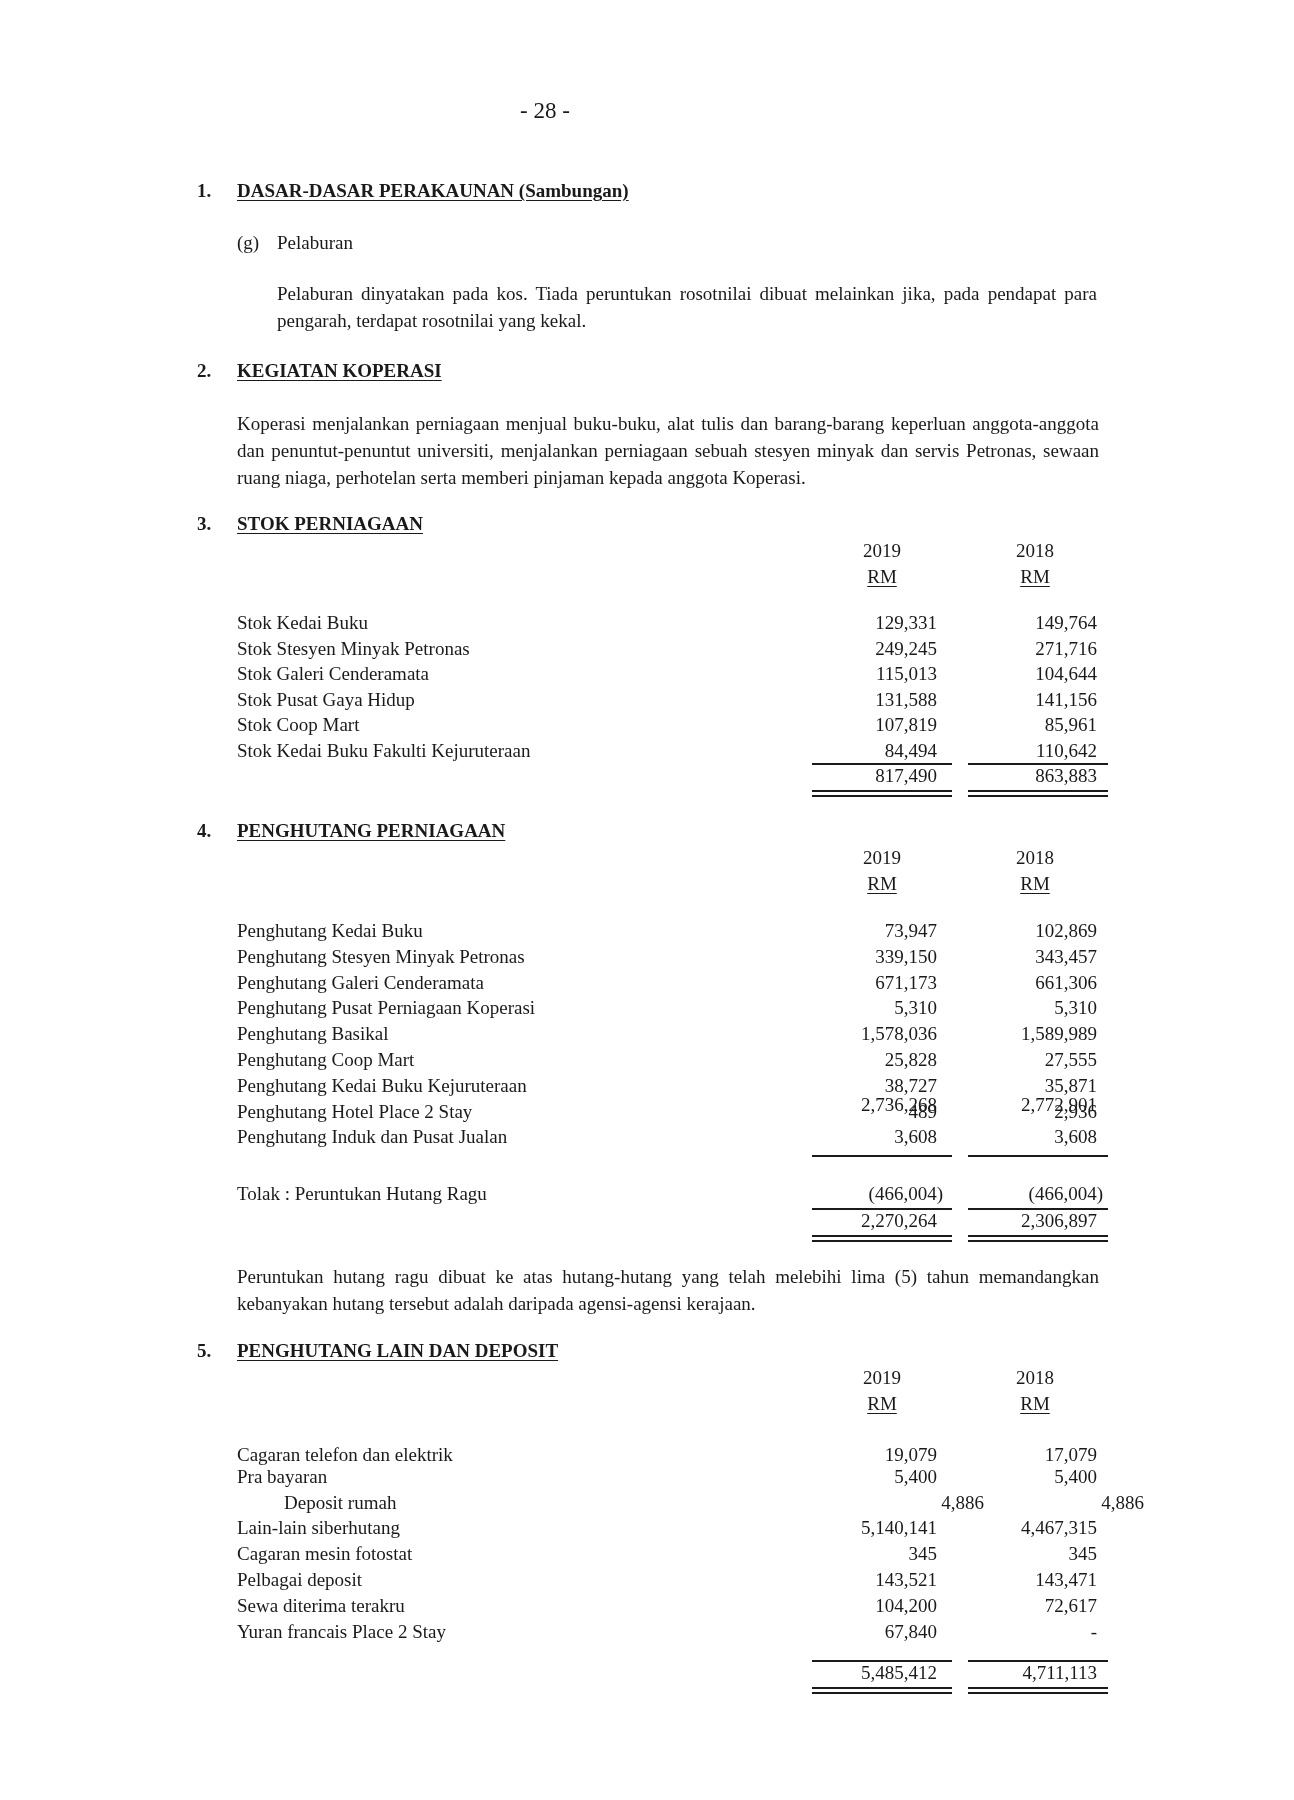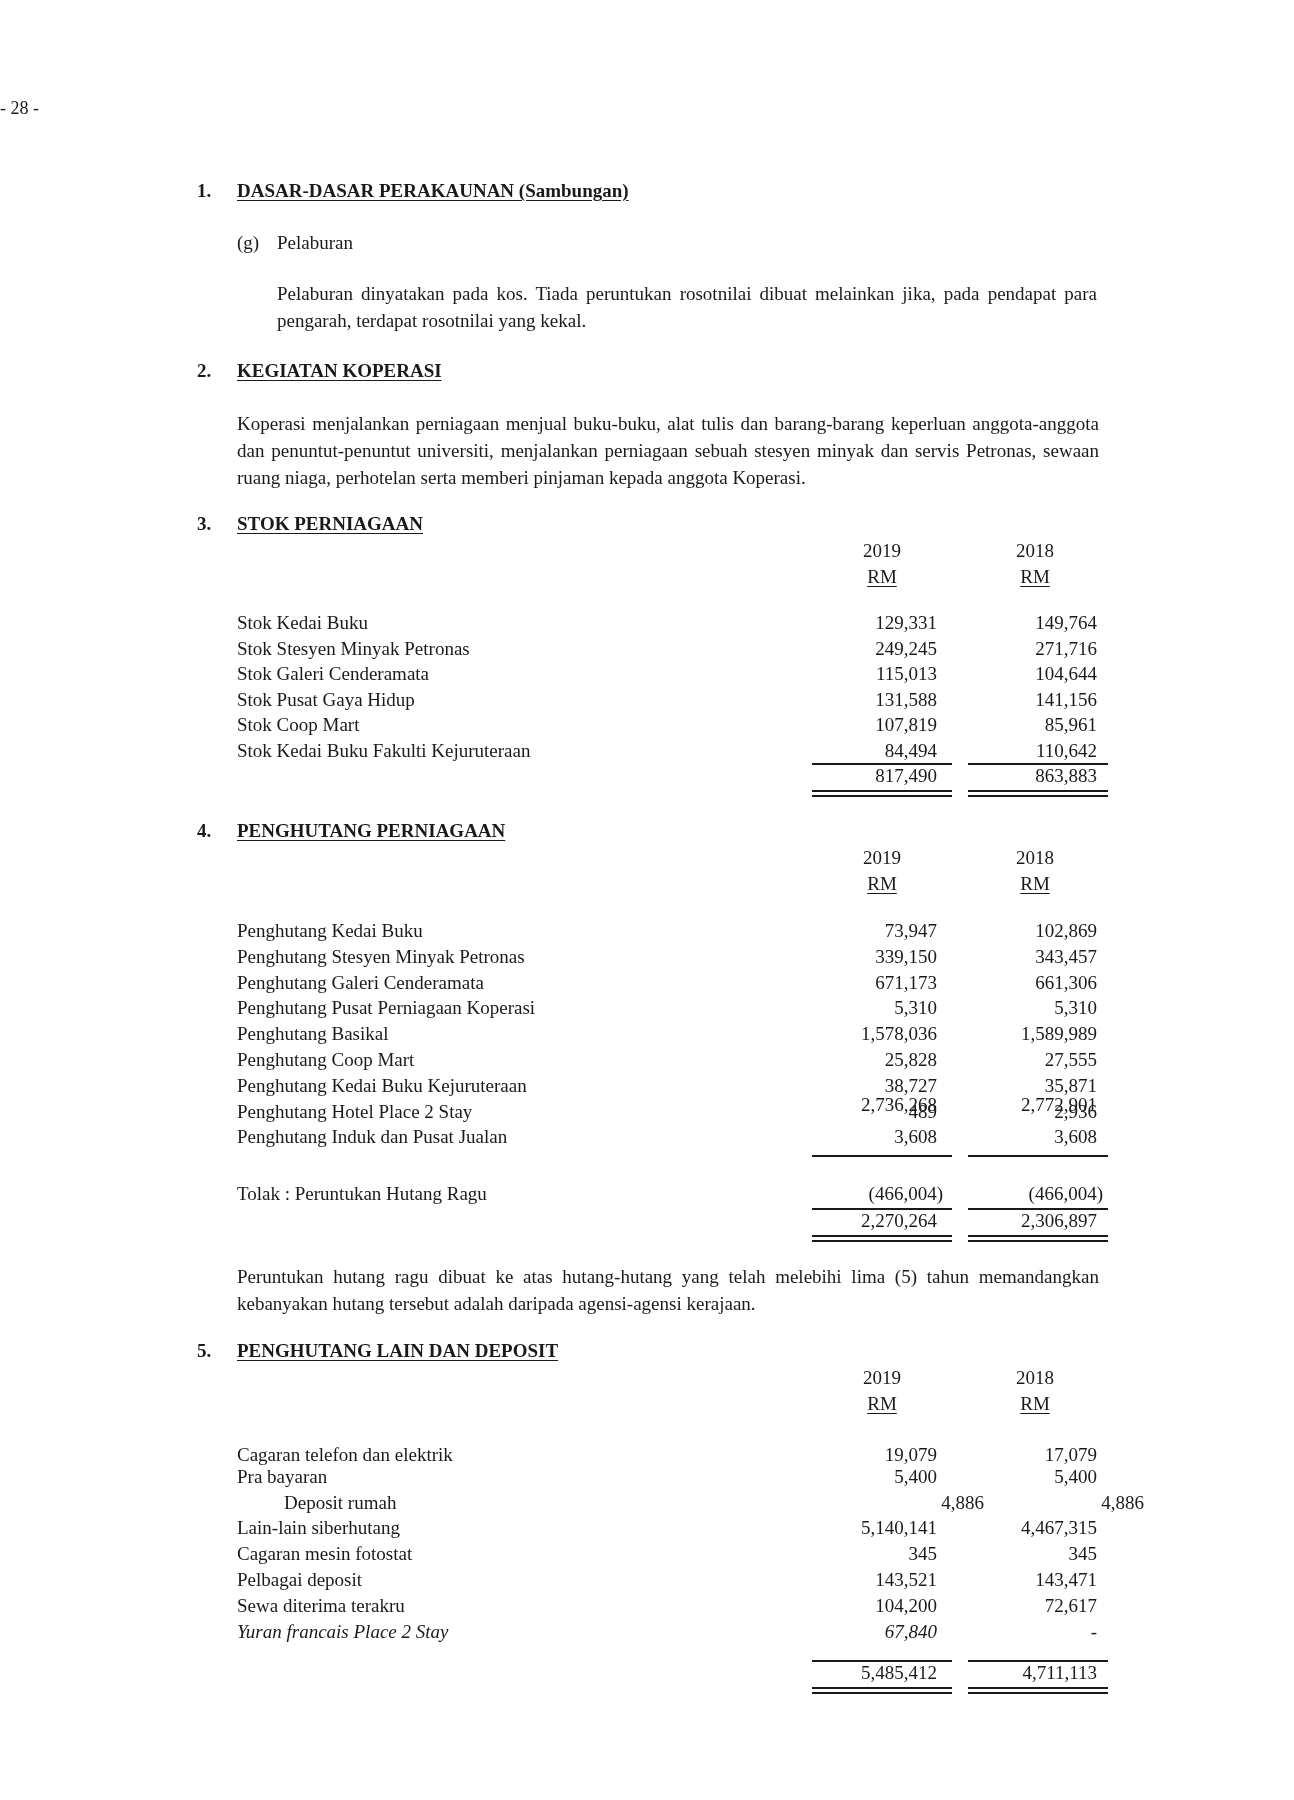--- a/index.html
+++ b/index.html
@@ -1,21 +1,21 @@
 <!DOCTYPE html>
 <html><head>
 <meta charset="utf-8">
 <style>
   html, body { margin: 0; padding: 0; background: #ffffff; }
   body {
     width: 1294px; height: 1800px; position: relative; overflow: hidden;
     font-family: "Liberation Serif", "DejaVu Serif", serif;
     color: #1a1a1a; font-size: 19px;
   }
-  .page-number { position: absolute; top: 98px; left: 0; width: 1090px; text-align: left; font-size: 18px; }
+  .page-number { position: absolute; top: 98px; left: 0; width: 1090px; text-align: center; font-size: 23px; }
   .sec-head { position: absolute; left: 197px; font-weight: bold; font-size: 19px; }
   .sec-num { position: absolute; left: 0; }
   .sec-title { position: absolute; left: 40px; white-space: nowrap; text-decoration: underline; text-underline-offset: 3px; }
   .sub-head { position: absolute; left: 237px; font-size: 19px; }
   .sub-title { position: absolute; left: 40px; text-underline-offset: 3px; white-space: nowrap; }
   .para { position: absolute; left: 237px; width: 860px; line-height: 27px; text-align: justify; font-size: 19px; }
   .para.wide { left: 237px; width: 862px; }
   .colhdr { position: absolute; width: 80px; text-align: center; font-size: 19px; }
   .colhdr.rm span { text-decoration: underline; text-underline-offset: 3px; }
   .c2019 { left: 842px; }
@@ -217,21 +217,21 @@
     <div class="row" style="top: 1569px;">
       <span class="lbl">Pelbagai deposit</span>
       <span class="v1">143,521</span>
       <span class="v2">143,471</span>
     </div>
     <div class="row" style="top: 1594.8px;">
       <span class="lbl">Sewa diterima terakru</span>
       <span class="v1">104,200</span>
       <span class="v2">72,617</span>
     </div>
-    <div class="row" style="top: 1620.6px; font-style: italic;">
+    <div class="row" style="top: 1620.6px;">
       <span class="lbl">Yuran francais Place 2 Stay</span>
       <span class="v1">67,840</span>
       <span class="v2">-</span>
     </div>
   </div>
 <div class="line l1" style="top:1660px;"></div>
 <div class="line l2" style="top:1660px;"></div>
 <div class="row" style="top:1662px;">
   <span class="v1">5,485,412</span>
   <span class="v2">4,711,113</span>

